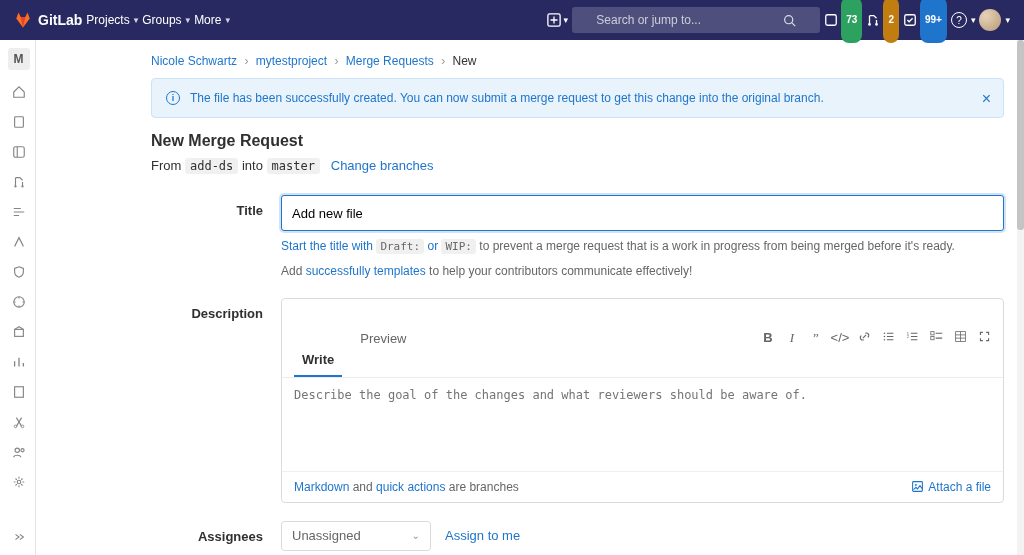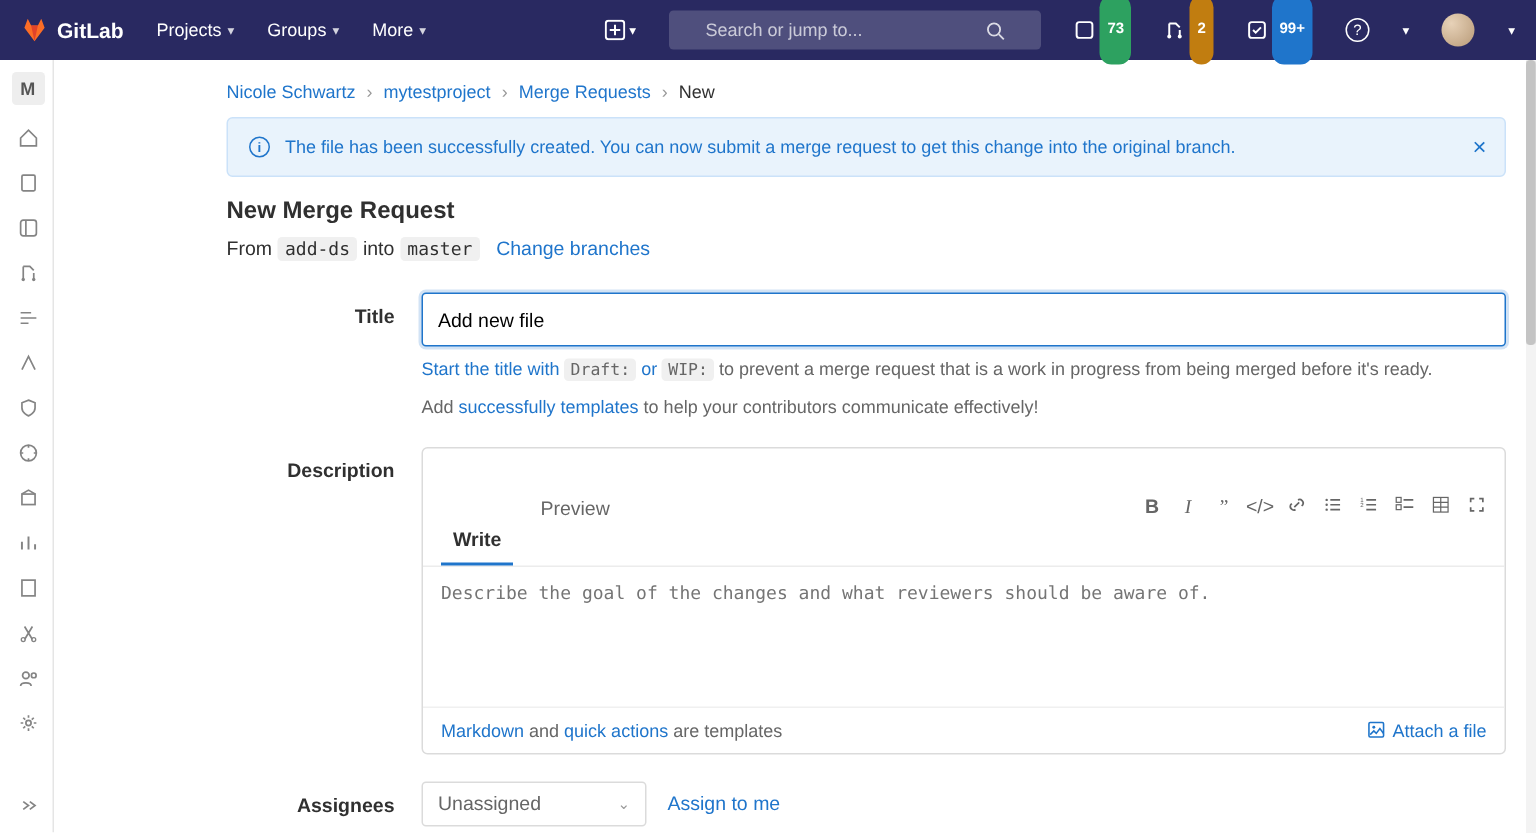--- a/index.html
+++ b/index.html
@@ -1,19 +1,19 @@
 <!DOCTYPE html>
 <html><head>
 <meta charset="utf-8">
 <style>
   * { box-sizing: border-box; margin: 0; padding: 0; }
   body { font-family: -apple-system, BlinkMacSystemFont, "Segoe UI", Helvetica, Arial, sans-serif; font-size: 13px; color: #303030; background:#fff; width:1024px; height:555px; overflow:hidden; }
   
   
-  .topbar { background:#292961; height:40px; display:flex; align-items:center; padding:0 14px; color:#fff; gap:22px; }
+  .topbar { background:#292961; height:40px; display:flex; align-items:center; padding:0 14px; color:#fff; gap:4px; }
   .topbar .logo { display:flex; align-items:center; gap:6px; font-weight:600; font-size:14px; }
   .topbar .logo svg { width:18px; height:18px; }
   .nav-item { font-size:12px; display:flex; align-items:center; gap:4px; cursor:pointer; }
   .nav-item .chev { font-size:9px; opacity:.8; }
   .flex-spacer { flex:1; }
   .plus-box { width:22px; height:22px; display:flex; align-items:center; justify-content:center; background:rgba(255,255,255,0); cursor:pointer; }
   .search-wrap { background:rgba(255,255,255,.18); height:26px; width:248px; border-radius:3px; display:flex; align-items:center; padding:0 24px; gap:6px; }
   .search-wrap input { flex:1; background:transparent; border:none; outline:none; color:#fff; font-size:12px; }
   .search-wrap input::placeholder { color:rgba(255,255,255,.7); }
   .search-icon { opacity:.8; }
@@ -321,21 +321,21 @@
                     <svg width="13" height="13" viewBox="0 0 16 16">
                       <path d="M3 6V3h3M13 10v3h-3M10 3h3v3M6 13H3v-3" fill="none" stroke="#666" stroke-width="1.4"></path>
                     </svg>
                   </span>
               </div>
             </div>
             <div class="md-area">
               <textarea placeholder="Describe the goal of the changes and what reviewers should be aware of." style=""></textarea>
             </div>
             <div class="md-foot">
-              <span><span class="link">Markdown</span><span> and </span><span class="link">quick actions</span><span> are templates</span></span>
+              <span><span class="link">Markdown</span><span> and </span><span class="link">quick actions</span><span> are branches</span></span>
               <span class="attach">
                 <svg width="13" height="13" viewBox="0 0 16 16">
                     <rect x="2" y="2" width="12" height="12" rx="1" fill="none" stroke="#1f75cb" stroke-width="1.3"></rect>
                     <circle cx="6" cy="6" r="1.2" fill="#1f75cb"></circle>
                     <path d="M3 12l3-3 2 2 3-4 3 4" fill="none" stroke="#1f75cb" stroke-width="1.3"></path>
                   </svg>
                 <span>Attach a file</span>
               </span>
             </div>
           </div>

